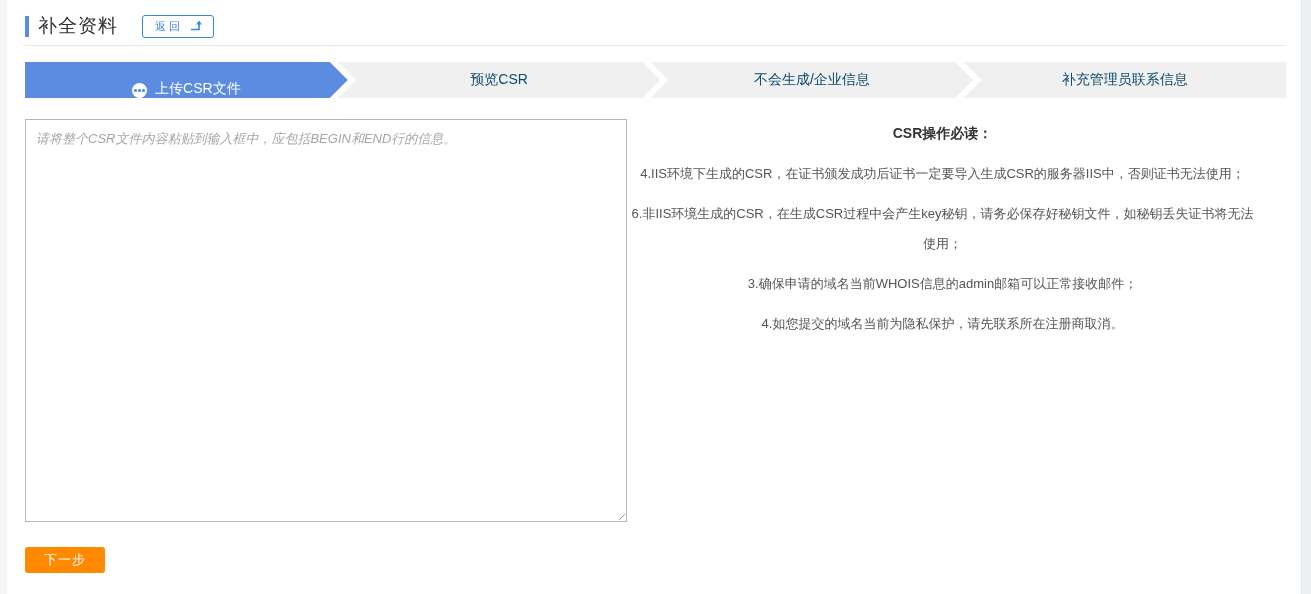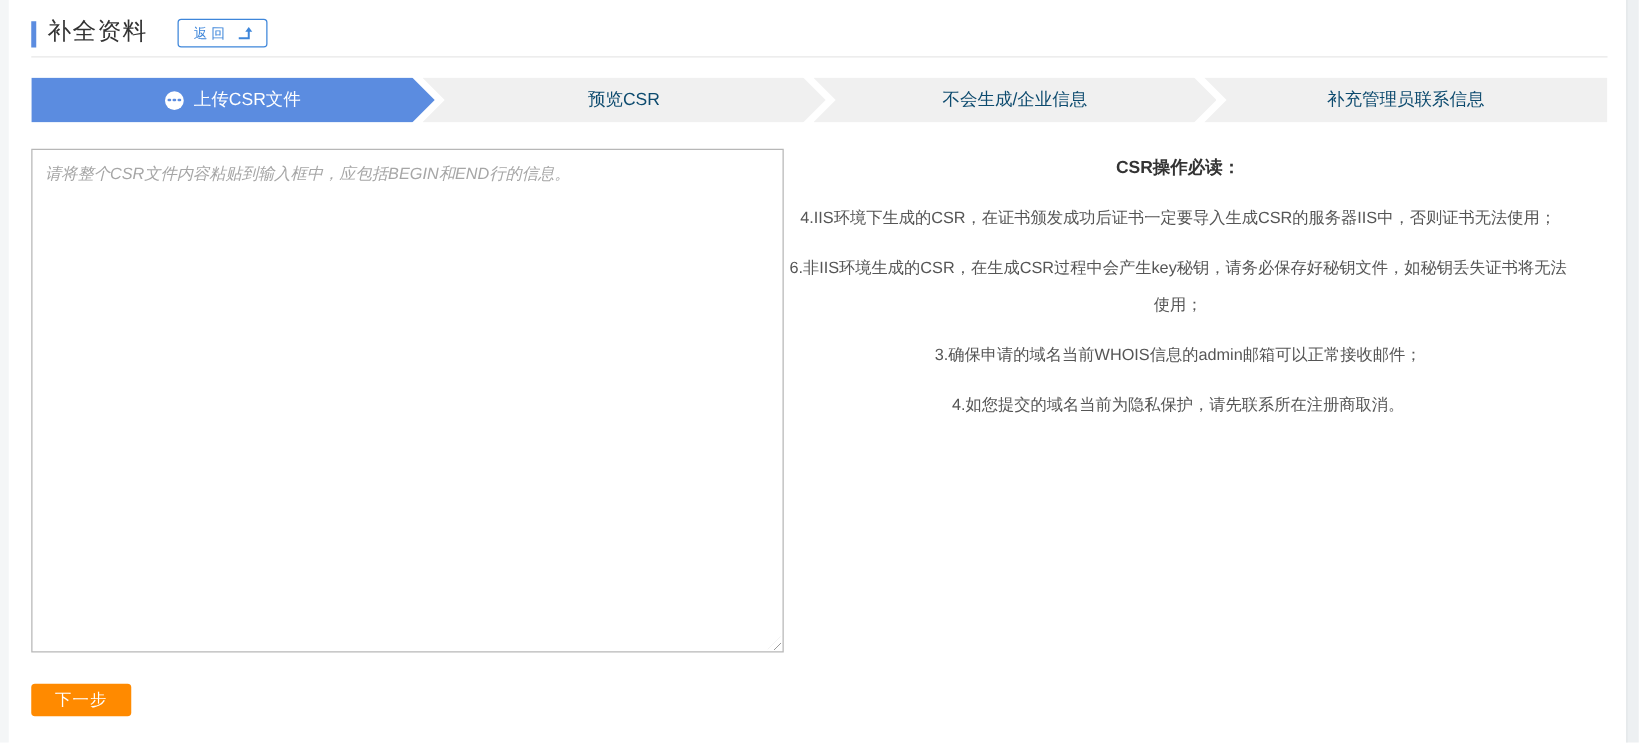--- a/index.html
+++ b/index.html
@@ -17,21 +17,21 @@
     position: absolute; right: 0; top: 0; bottom: 0; width: 10px;
     background: #edf0f2; border-left: 1px solid #e2e6e8;
   }
   .page {
     position: absolute; left: 0; top: 0; width: 1311px; height: 594px;
   }
   .content { position: absolute; left: 25px; top: 0; width: 1261px; }
 
   
   .header-row {
-    display: flex; align-items: flex-end;
+    display: flex; align-items: center;
     padding-top: 14px; height: 38px;
   }
   .title-marker {
     width: 4px; height: 21px; background: #5b8ce0; margin-right: 9px;
   }
   .page-title {
     font-size: 19px; color: #333333; font-weight: 400; letter-spacing: 1px;
   }
   .back-button {
     margin-left: 24px;
@@ -61,21 +61,21 @@
     clip-path: polygon(0 0, calc(100% - 18px) 0, 100% 50%, calc(100% - 18px) 100%, 0 100%);
   }
   .step.mid {
     margin-left: -10px;
     clip-path: polygon(0 0, calc(100% - 18px) 0, 100% 50%, calc(100% - 18px) 100%, 0 100%, 18px 50%);
   }
   .step.last {
     margin-left: -10px;
     clip-path: polygon(0 0, 100% 0, 100% 100%, 0 100%, 18px 50%);
   }
-  .step.active { background: #5b8ce0; color: #ffffff; }
+  .step.active { background: #5b8ce0; color: #ffffff; align-items: flex-end; }
   .step-ellipsis {
     width: 15px; height: 15px; border-radius: 50%;
     background: #ffffff; margin-right: 8px;
     display: inline-flex; align-items: center; justify-content: center; gap: 1.5px;
   }
   .step-ellipsis i {
     width: 2.5px; height: 2.5px; border-radius: 50%; background: #5b8ce0; display: block;
   }
 
   

